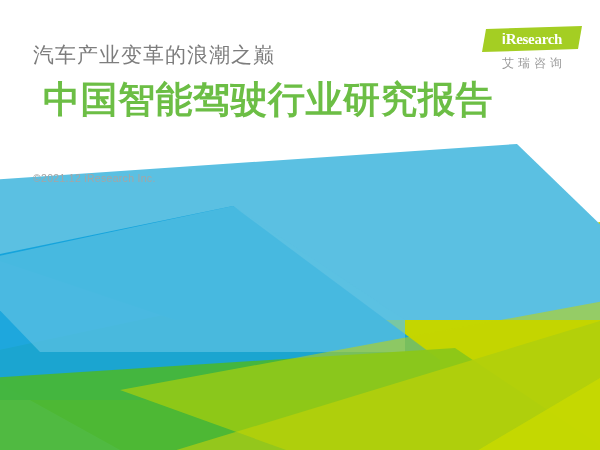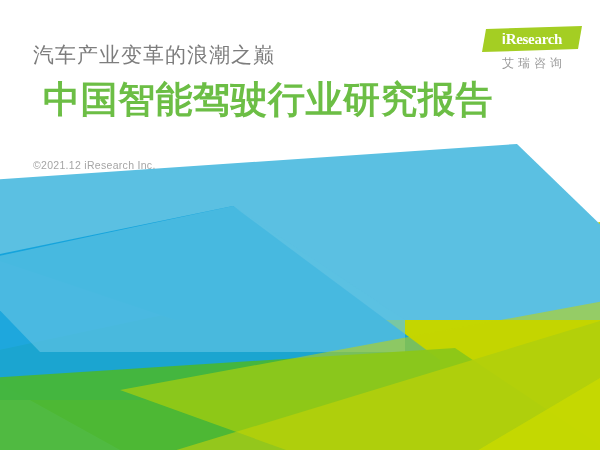--- a/index.html
+++ b/index.html
@@ -104,21 +104,21 @@
     font-size: 37px;
     font-weight: bold;
     letter-spacing: 0.5px;
     white-space: nowrap;
     line-height: 1.18;
     text-align: center;
   }
   #copyright {
     position: absolute;
     left: 33px;
-    top: 159px;
+    top: 172px;
     color: #a5a5a5;
     font-size: 10.5px;
     letter-spacing: 0.3px;
     white-space: nowrap;
   }
 </style>
 </head>
 <body>
 
 <div id="slide">

